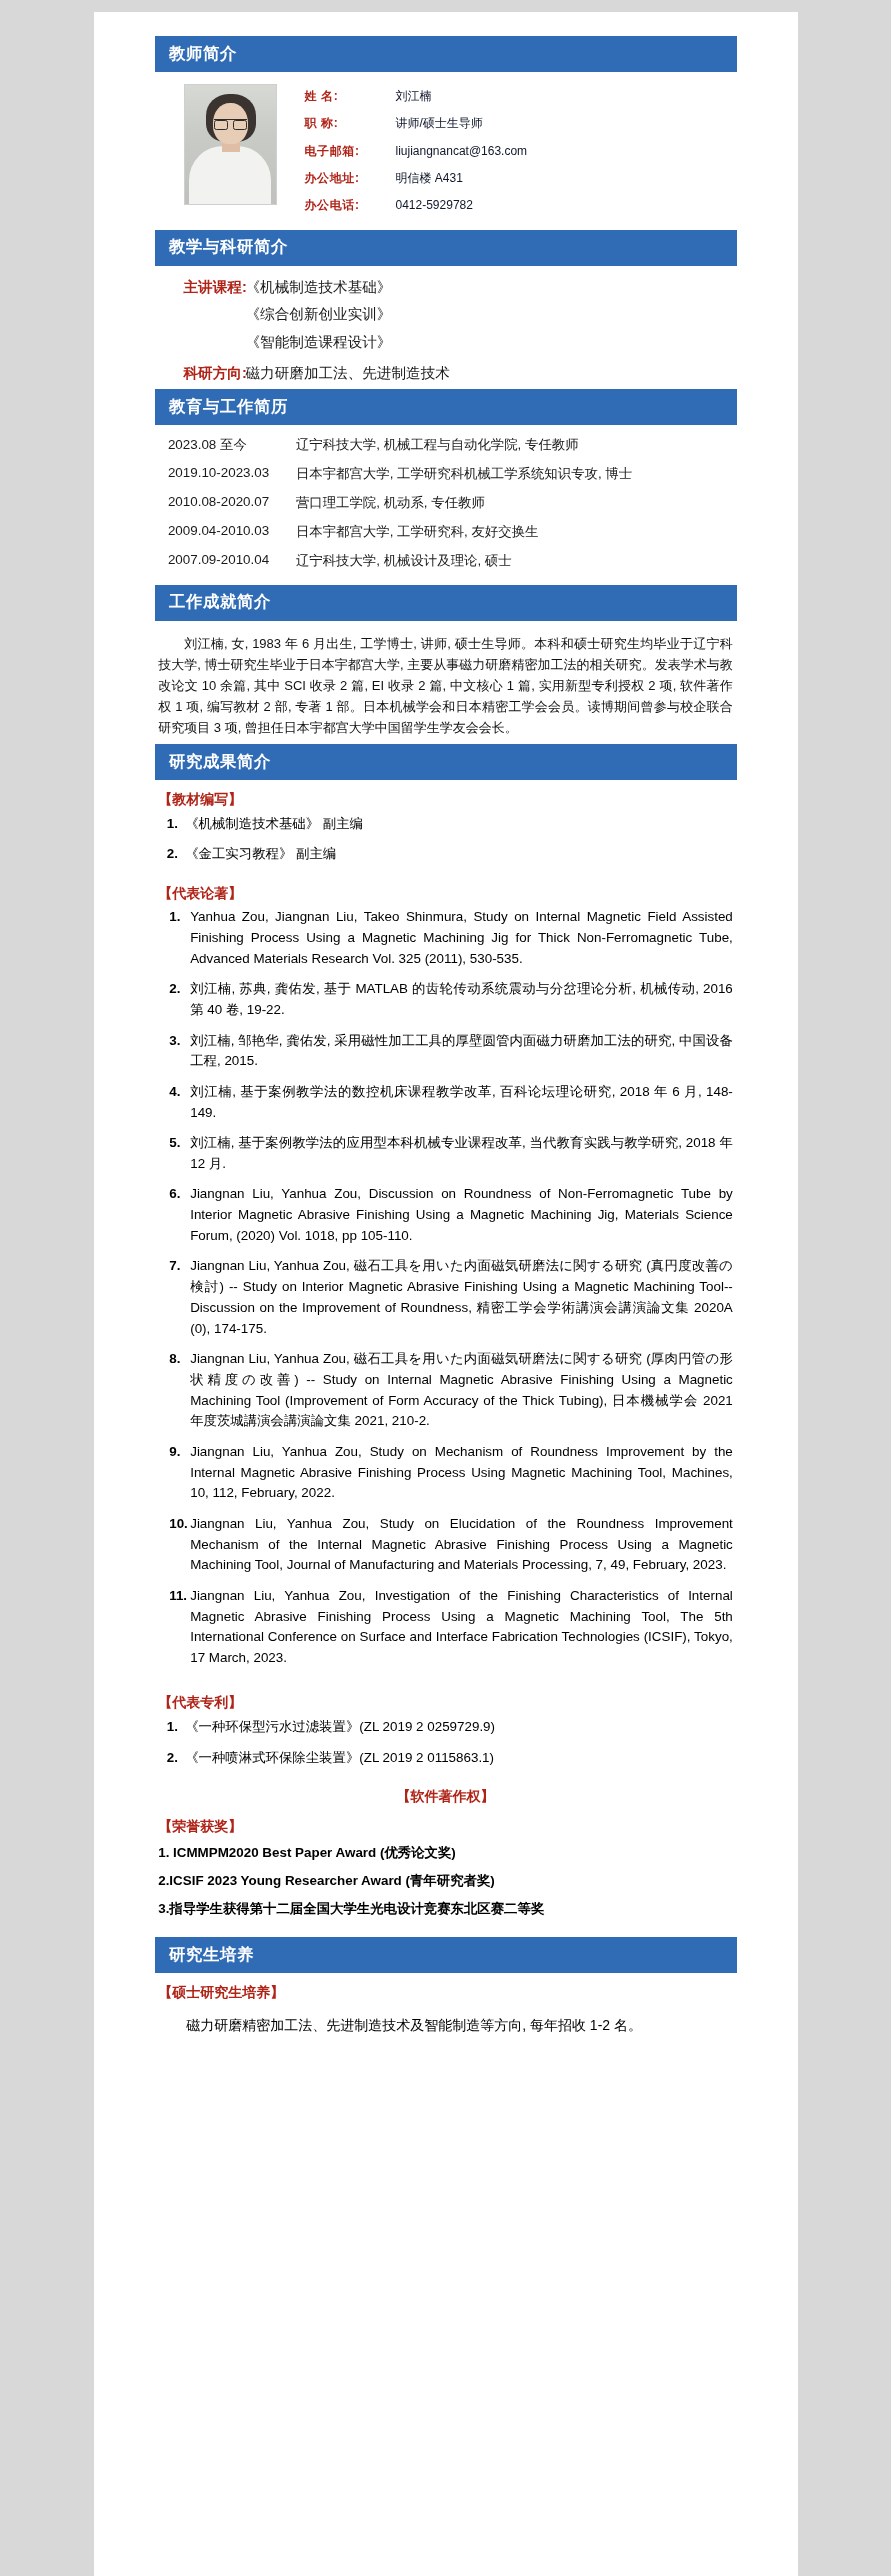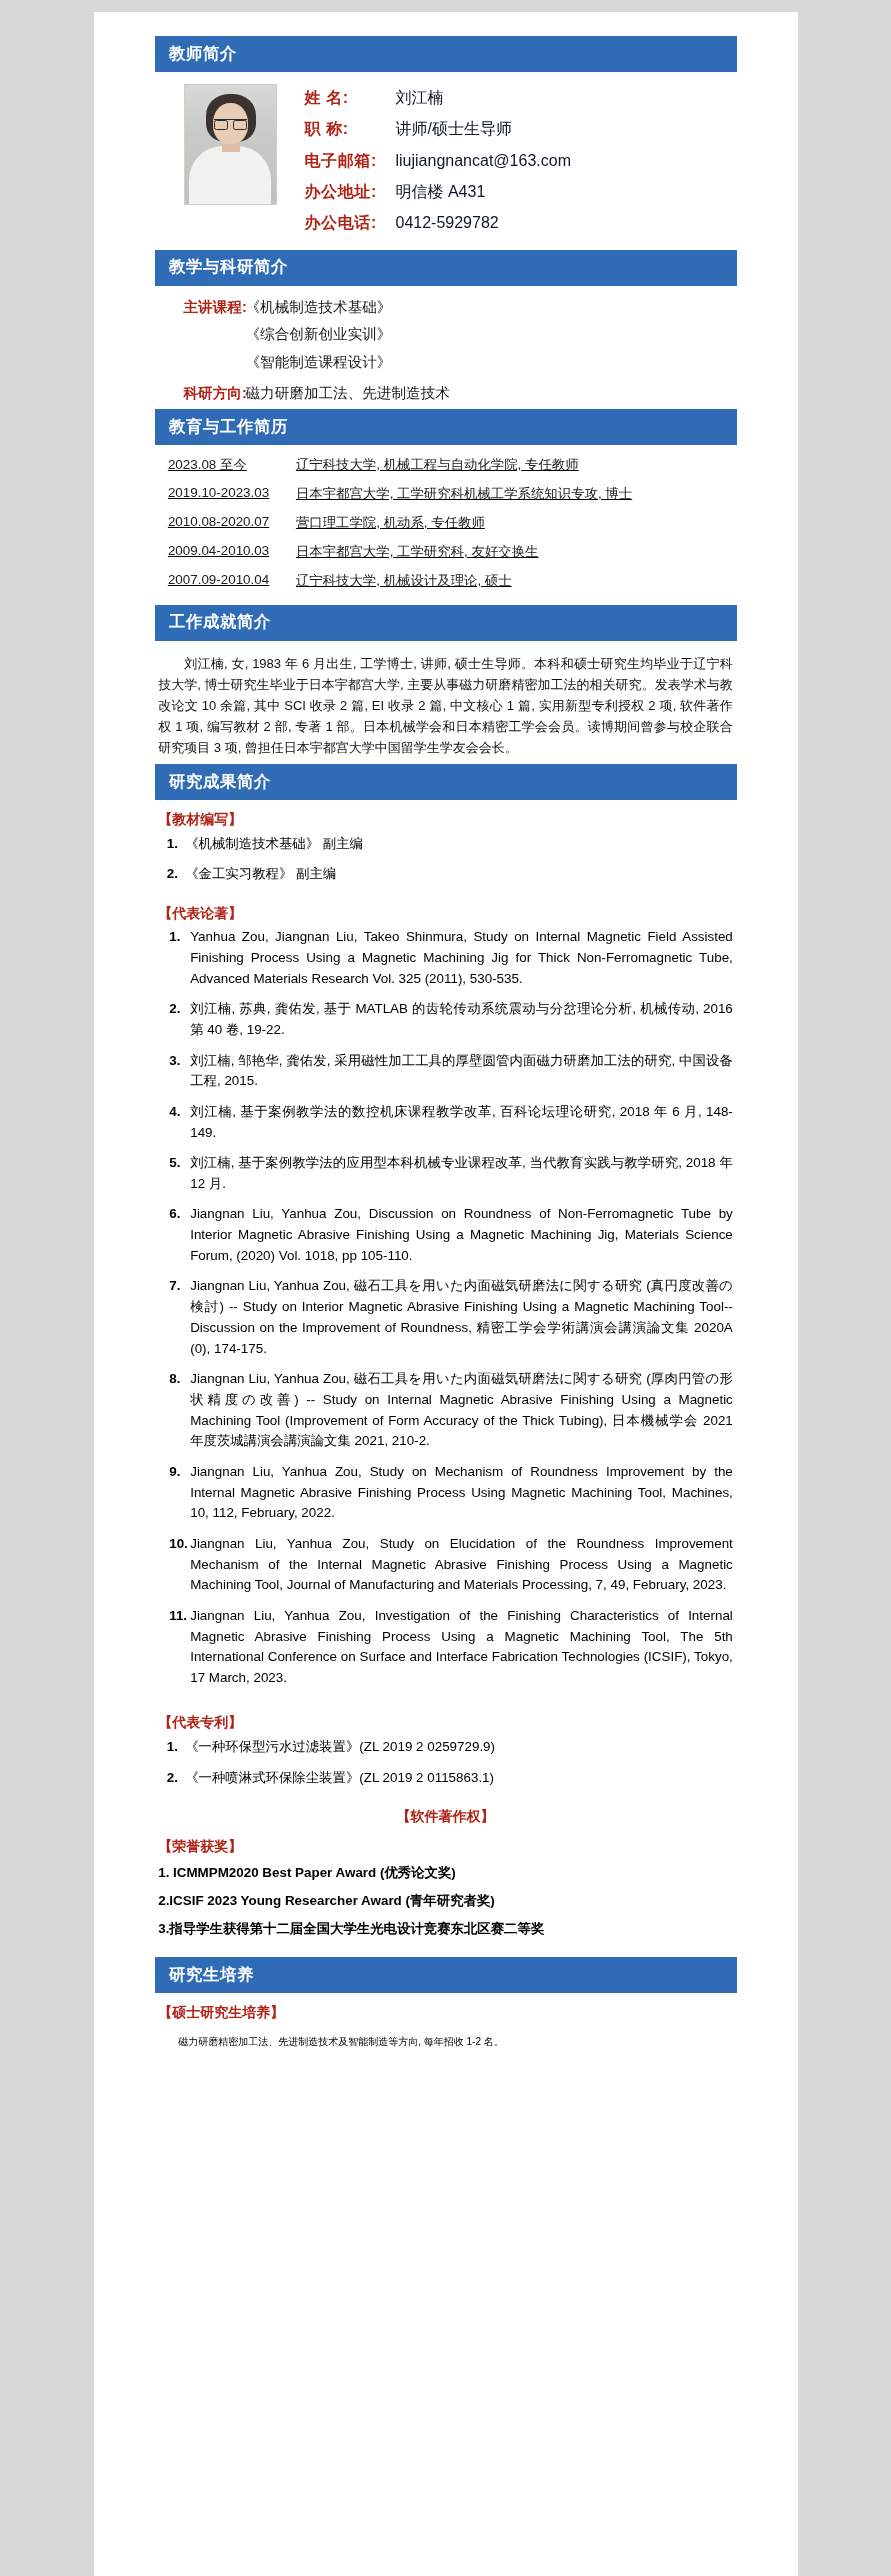--- a/index.html
+++ b/index.html
@@ -86,21 +86,21 @@
     background: #e0bda5;
   }
   .info {
     margin-left: 28px;
     padding-top: 3.7px;
   }
   .info-row {
     display: flex;
     align-items: baseline;
     margin-bottom: 10.4px;
-    font-size: 16px;
+    font-size: 12px;
   }
   .info-label {
     color: #b02418;
     font-weight: bold;
     width: 91px;
     flex: 0 0 91px;
     letter-spacing: 0.6px;
   }
   .info-val {
     color: #0f172a;
@@ -135,21 +135,20 @@
   .research-val { color: #1a1a1a; }
   
   .edu {
     padding: 7.3px 0 3.7px 0;
     font-size: 13.4px;
   }
   .edu-row {
     display: flex;
     margin-bottom: 11px;
     padding-left: 13.4px;
-    text-decoration: underline;
   }
   .edu-date {
     width: 128px;
     flex: 0 0 128px;
     color: #1a1a1a;
   }
   .edu-desc { color: #1a1a1a; }
   
   .para {
     font-size: 13px;
@@ -204,21 +203,21 @@
   .award-list {
     font-size: 13.4px;
     padding: 2.4px 3.7px 3.7px 3.7px;
   }
   .award-list div {
     margin-bottom: 8px;
     line-height: 1.5;
     font-weight: bold;
   }
   .pg-para {
-    font-size: 10px;
+    font-size: 14px;
     padding: 7.3px 3.7px 0 3.7px;
     text-indent: 2em;
     line-height: 1.6;
   }
   .gap-s { height: 6px; }
 </style>
 </head>
 <body>
 
 <div class="page">

